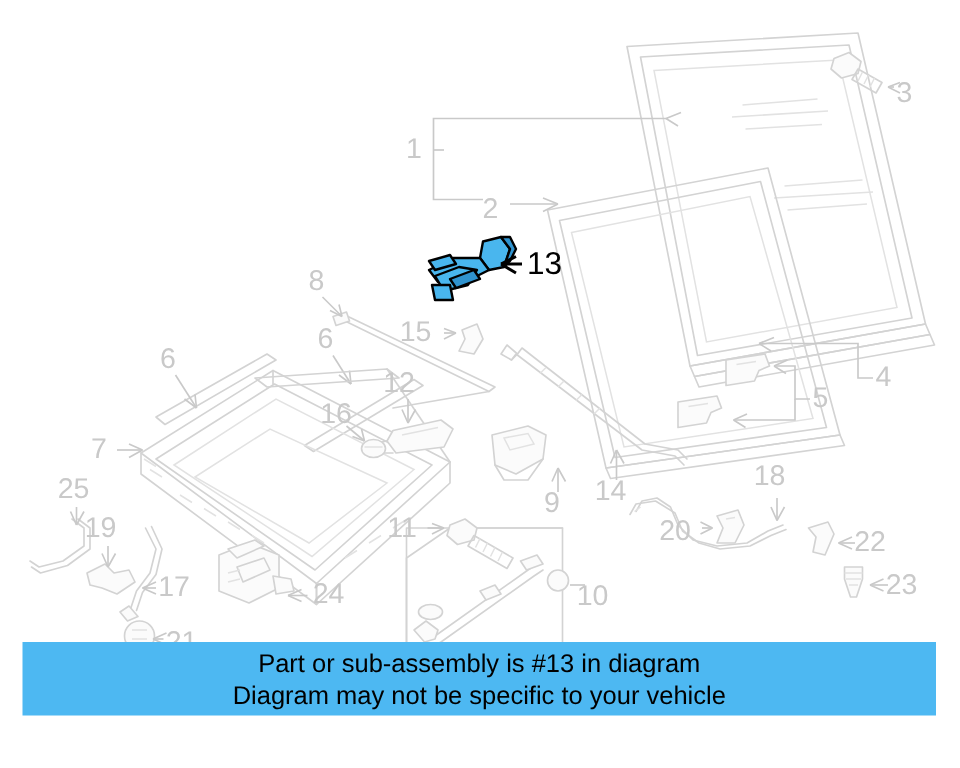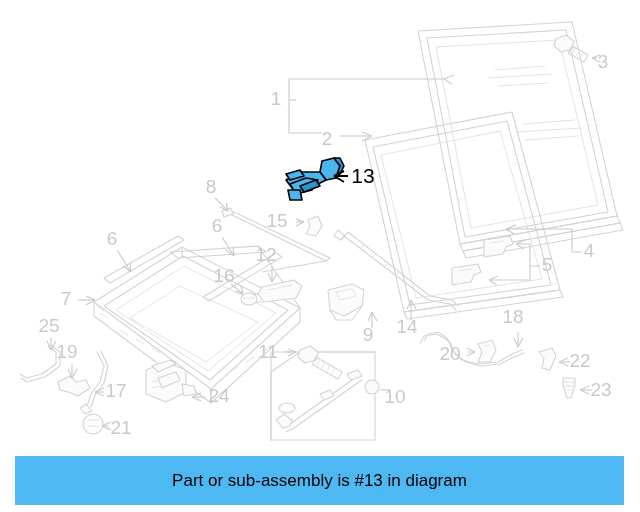--- a/index.html
+++ b/index.html
@@ -67,21 +67,21 @@
   }
   .hl-shape-dark {
     fill: #2f93cf;
     stroke: #000000;
     stroke-width: 1.6;
     stroke-linejoin: round;
   }
   #banner {
     position: absolute;
     left: 15px;
-    top: 456px;
+    top: 428px;
     width: 609px;
     height: 49px;
     background: #4db8f2;
     display: flex;
     flex-direction: column;
     align-items: center;
     justify-content: center;
   }
   #banner .banner-line {
     color: #000000;
@@ -398,15 +398,16 @@
     <text class="callout-text" x="121" y="429" text-anchor="middle" dominant-baseline="middle">21</text>
     <text class="callout-text" x="580" y="362" text-anchor="middle" dominant-baseline="middle">22</text>
     <text class="callout-text" x="601" y="391" text-anchor="middle" dominant-baseline="middle">23</text>
     <text class="callout-text" x="219" y="397" text-anchor="middle" dominant-baseline="middle">24</text>
     <text class="callout-text" x="49" y="327" text-anchor="middle" dominant-baseline="middle">25</text>
 
   </svg>
 
   <div id="banner">
     <div class="banner-line">Part or sub-assembly is #13 in diagram</div>
+    <div class="banner-line">Diagram may not be specific to your vehicle</div>
   </div>
 
 </div>
 
 </body></html>

